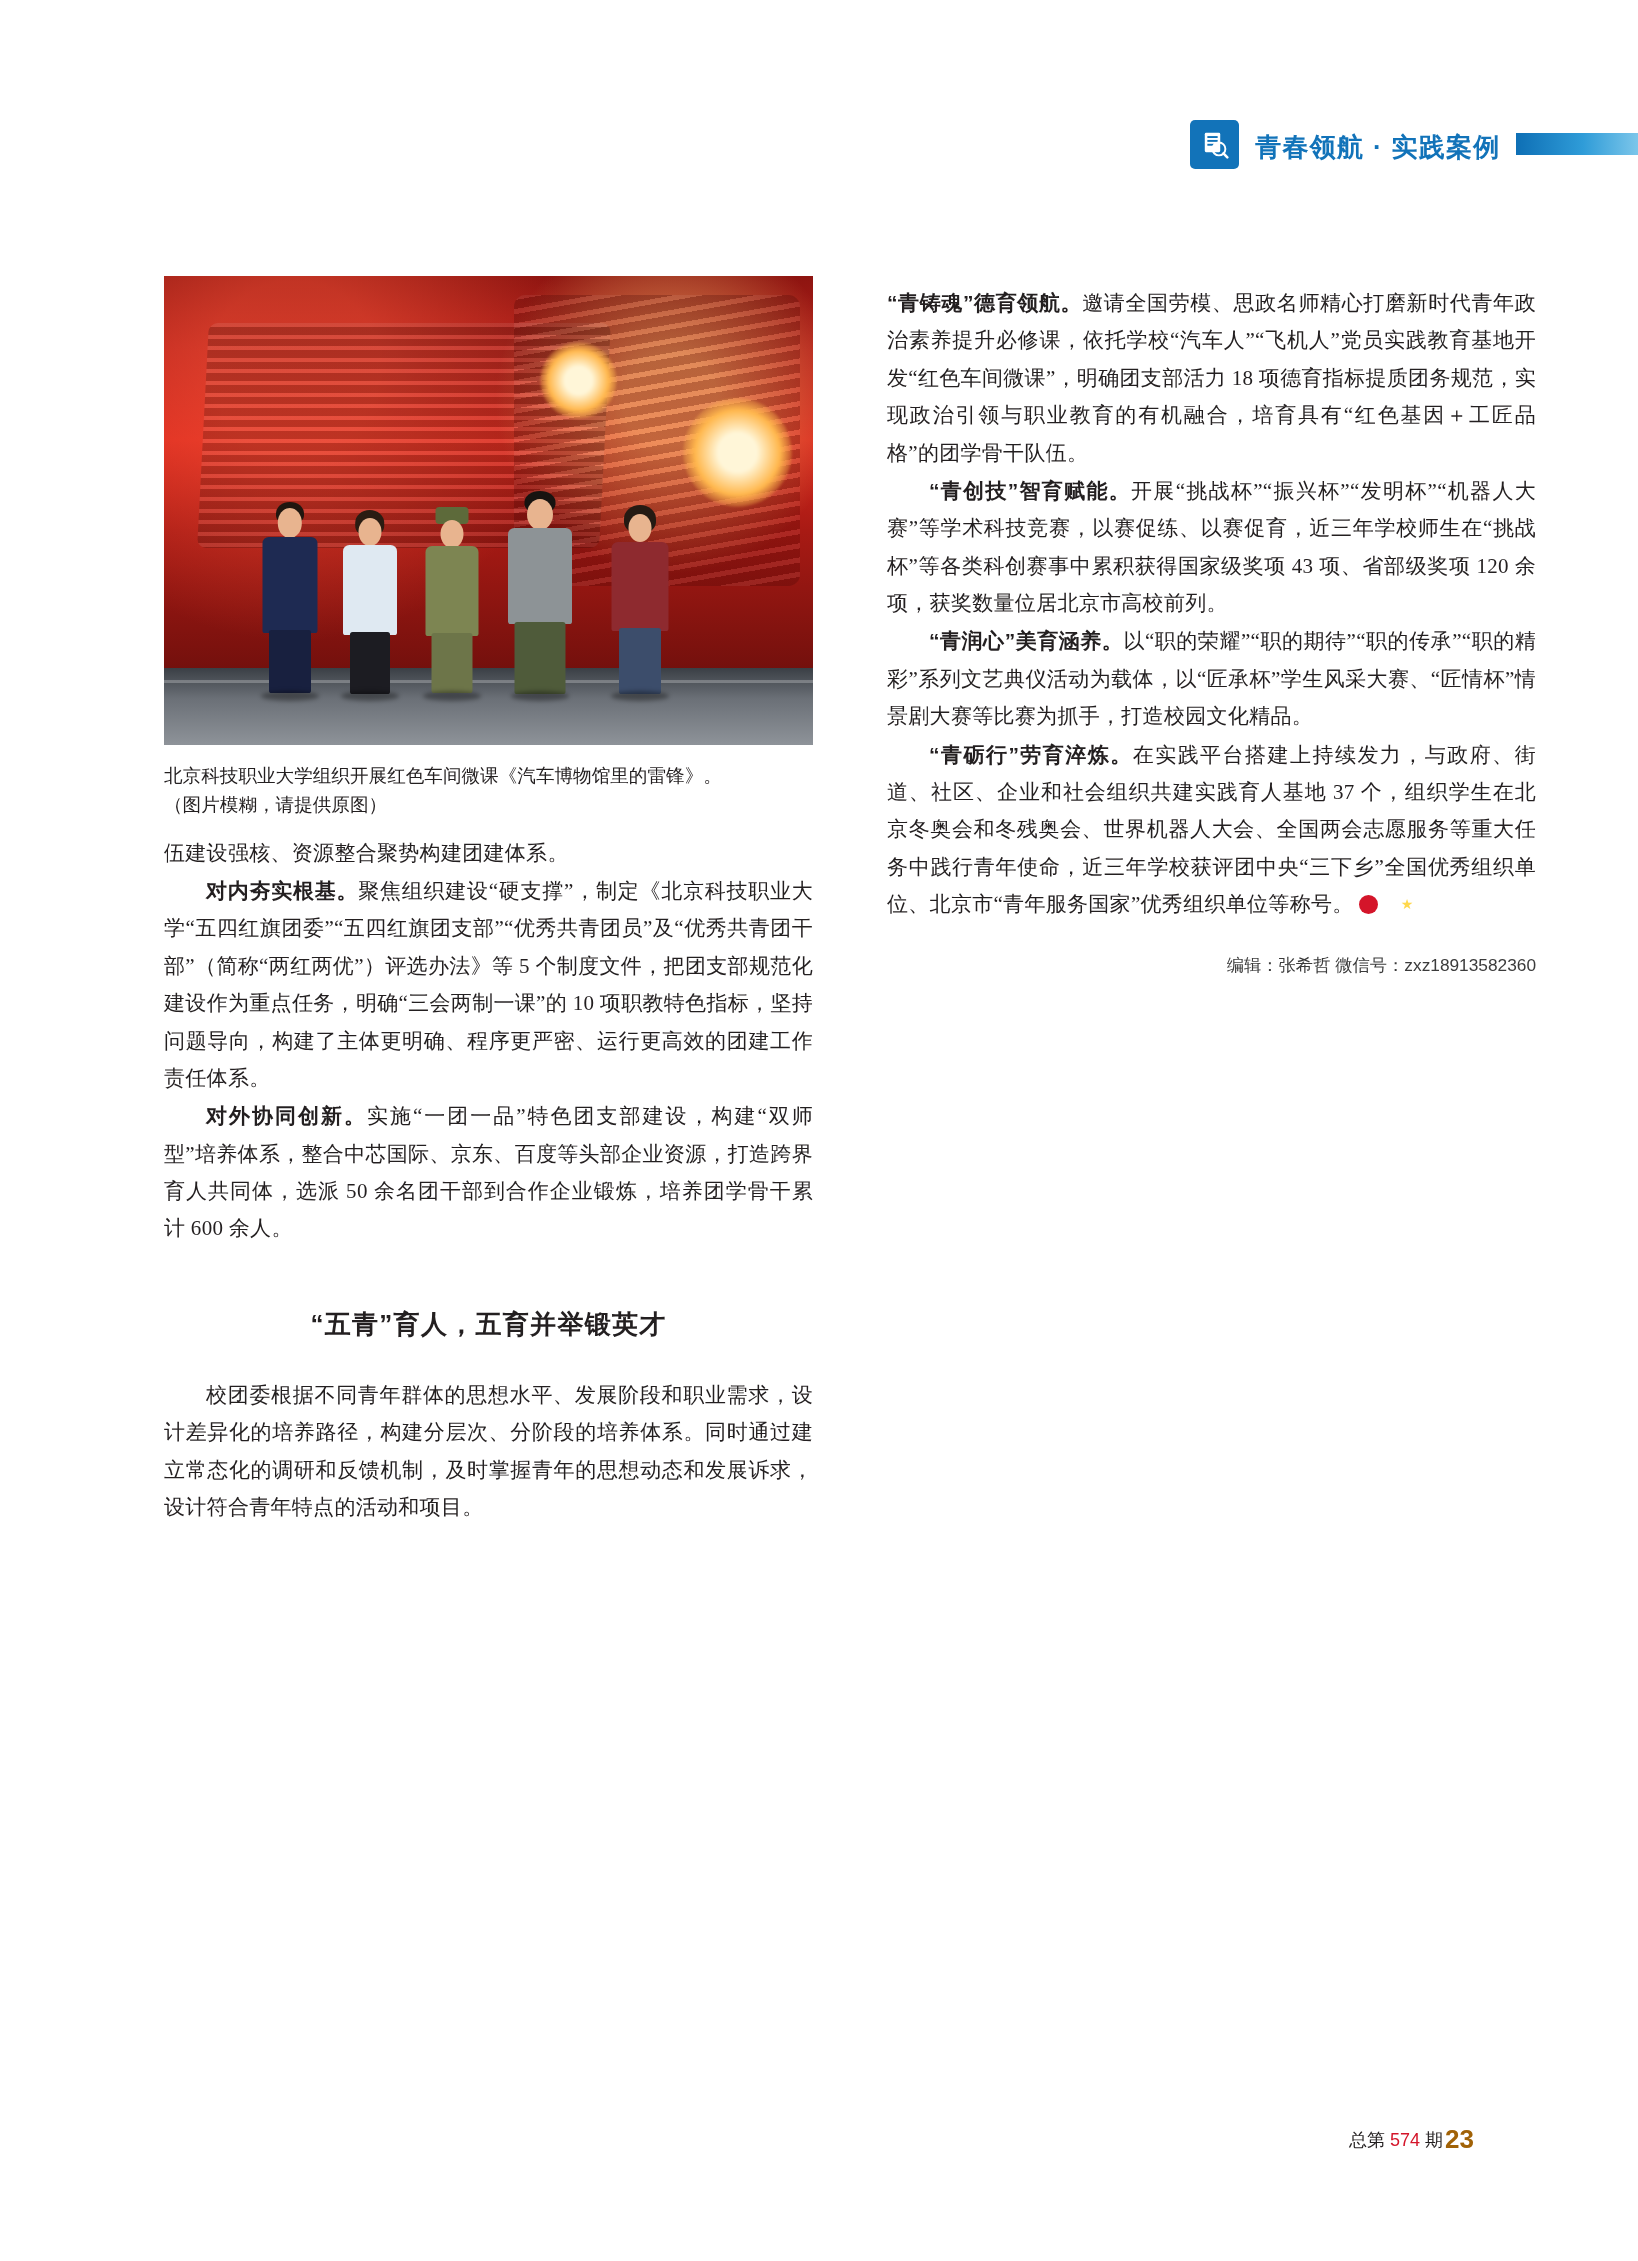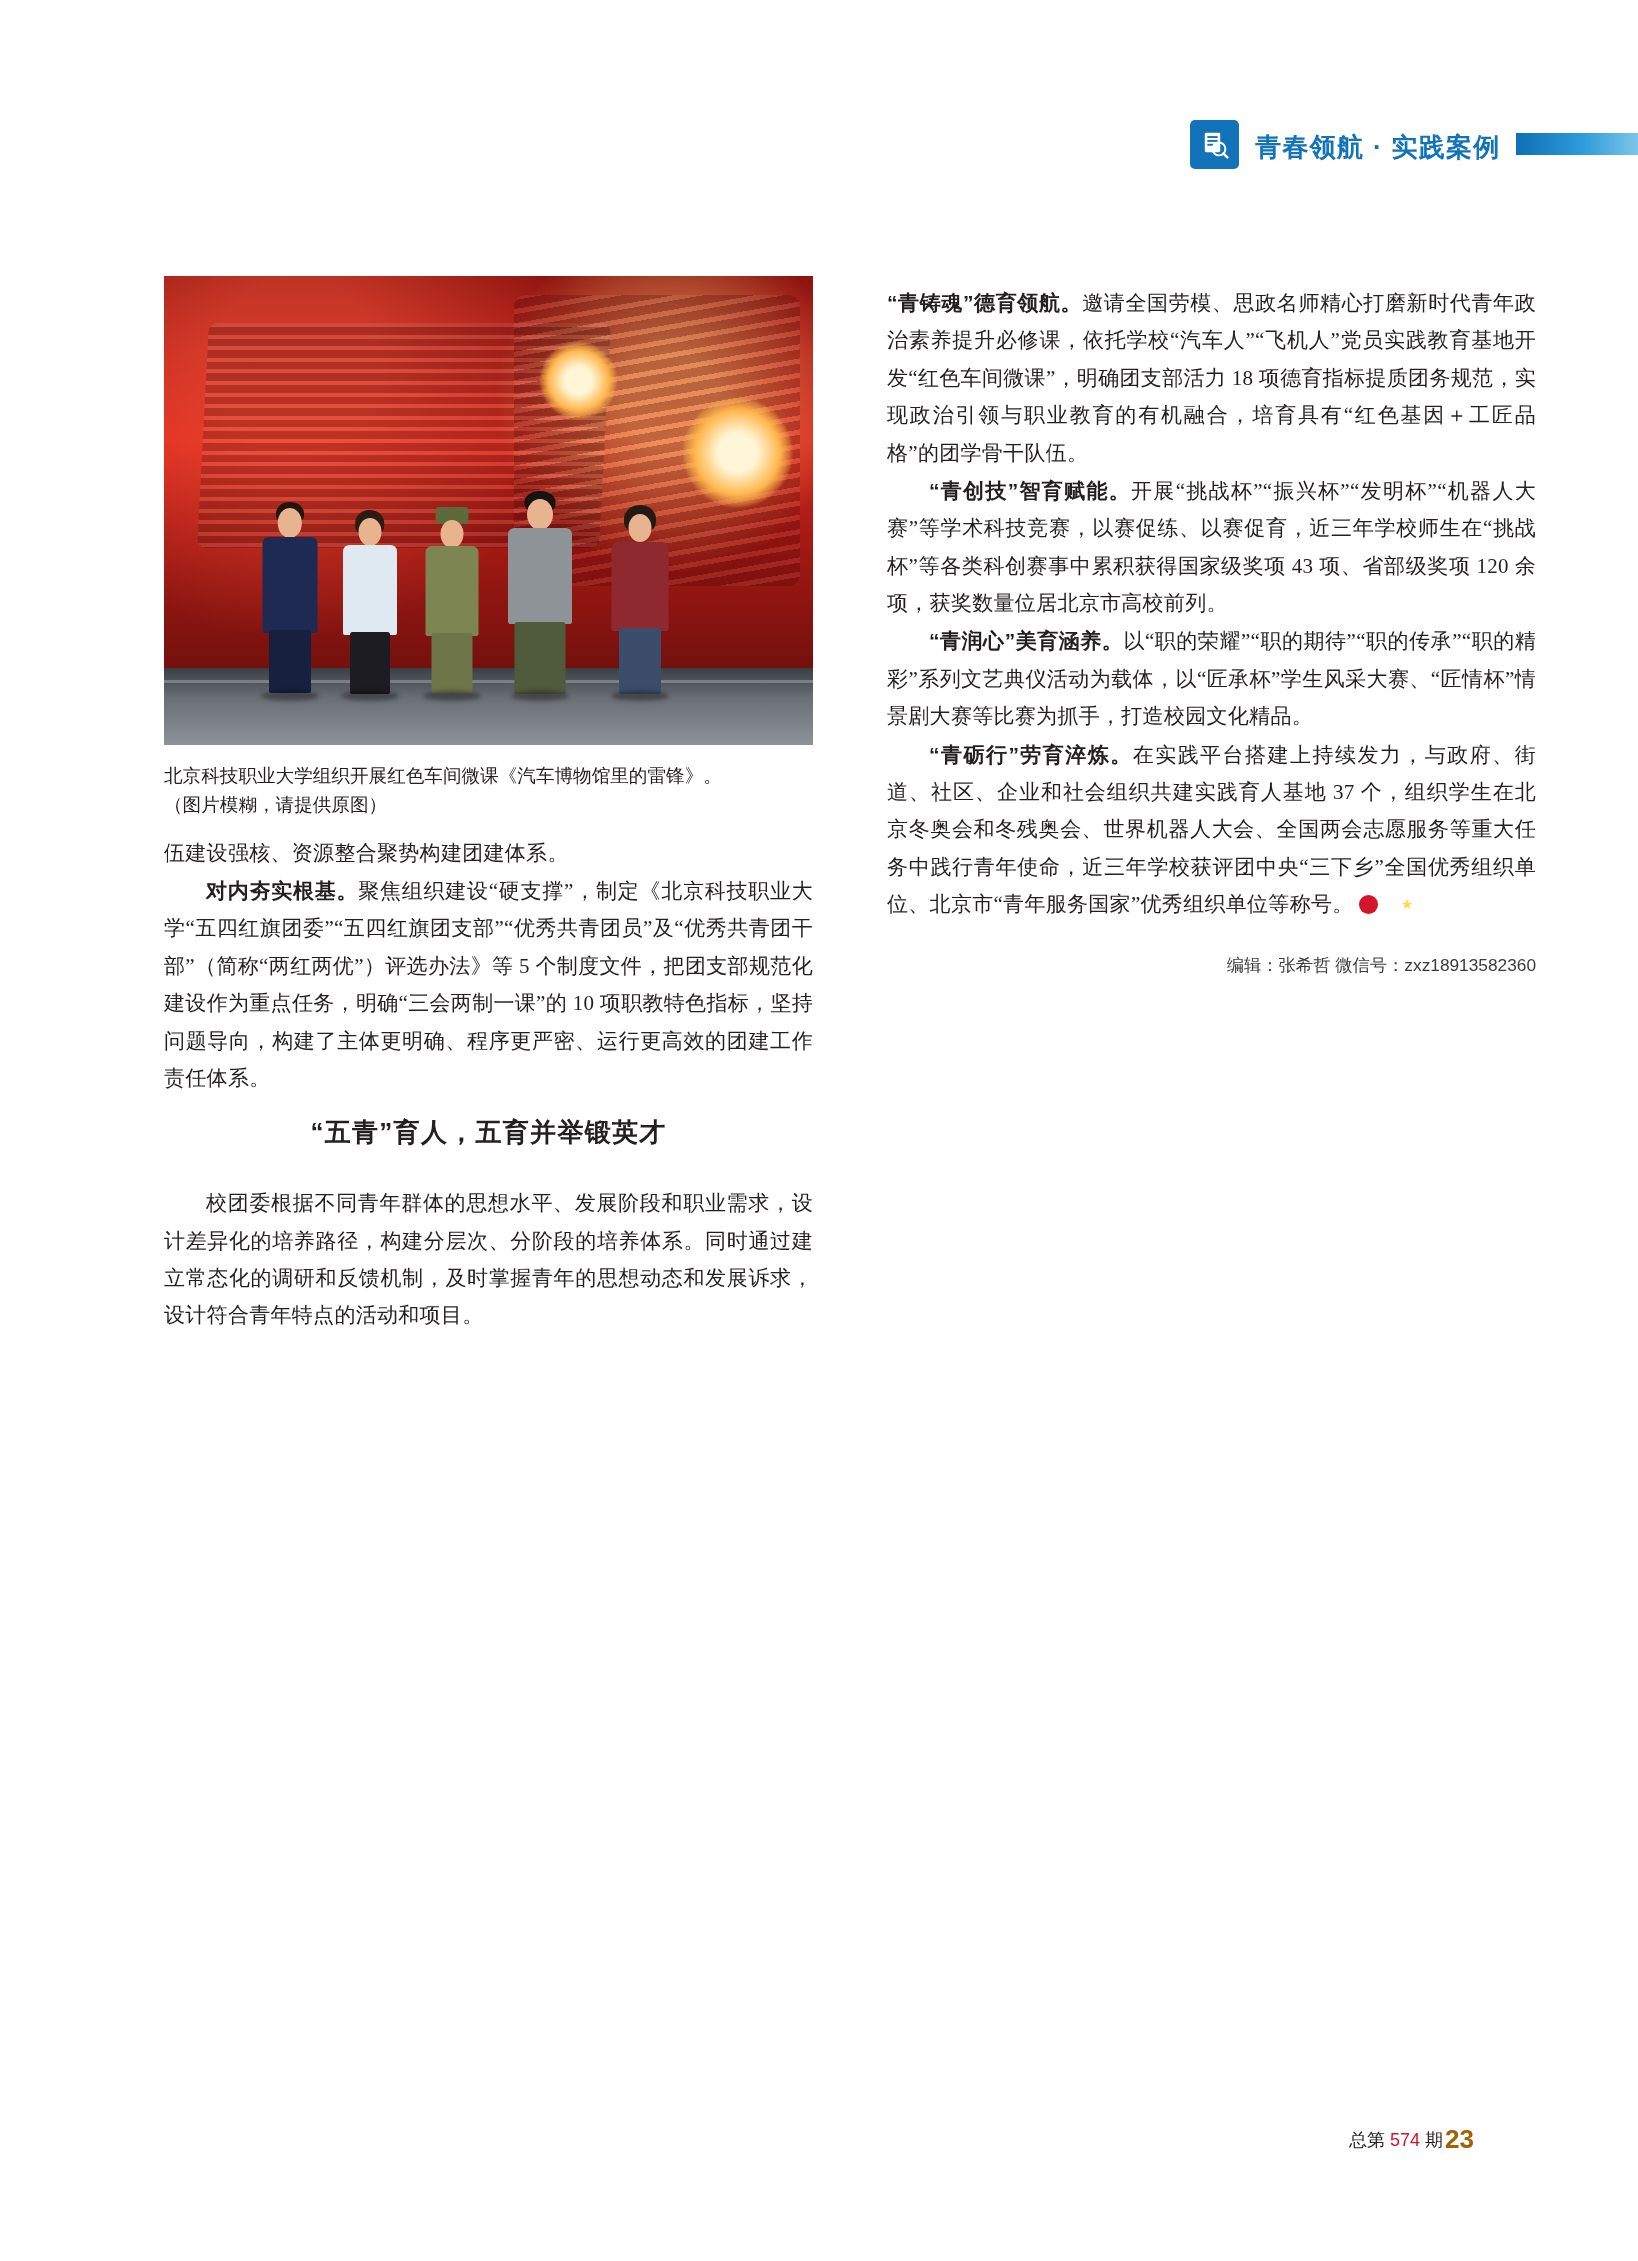--- a/index.html
+++ b/index.html
@@ -144,21 +144,21 @@
     letter-spacing: 0.3px;
   }
   p.indent { text-indent: 42px; }
   .lead { font-family:"Liberation Sans","DejaVu Sans",sans-serif; font-weight: bold; }
   .sec-title {
     font-family: "Liberation Sans", "DejaVu Sans", sans-serif;
     font-weight: bold;
     font-size: 26px;
     text-align: center;
     letter-spacing: 1.3px;
-    margin: 18px 0 35px;
+    margin: 59px 0 35px;
   }
   .spacer-24 { height: 15.4px; }
 
   .endmark {
     display: inline-block;
     width: 19px; height: 19px;
     background: #d4152a;
     border-radius: 50%;
     position: relative;
     top: 2.6px;
@@ -272,20 +272,23 @@
   <div class="spacer-24"></div>
 
   <p class="body">
     <span>伍建设强核、资源整合聚势构建团建体系。</span>
   </p>
 
   <p class="body indent">
     <span class="lead">对内夯实根基。</span><span>聚焦组织建设“硬支撑”，制定《北京科技职业大学“五四红旗团委”“五四红旗团支部”“优秀共青团员”及“优秀共青团干部”（简称“两红两优”）评选办法》等 5 个制度文件，把团支部规范化建设作为重点任务，明确“三会两制一课”的 10 项职教特色指标，坚持问题导向，构建了主体更明确、程序更严密、运行更高效的团建工作责任体系。</span>
   </p>
 
+  <p class="body indent">
+    <span class="lead">对外协同创新。</span><span>实施“一团一品”特色团支部建设，构建“双师型”培养体系，整合中芯国际、京东、百度等头部企业资源，打造跨界育人共同体，选派 50 余名团干部到合作企业锻炼，培养团学骨干累计 600 余人。</span>
+  </p>
 
   <h2 class="sec-title">“五青”育人，五育并举锻英才</h2>
 
   <p class="body indent">
     <span>校团委根据不同青年群体的思想水平、发展阶段和职业需求，设计差异化的培养路径，构建分层次、分阶段的培养体系。同时通过建立常态化的调研和反馈机制，及时掌握青年的思想动态和发展诉求，设计符合青年特点的活动和项目。</span>
   </p>
 </div>
 
 <div class="col-right">
 

